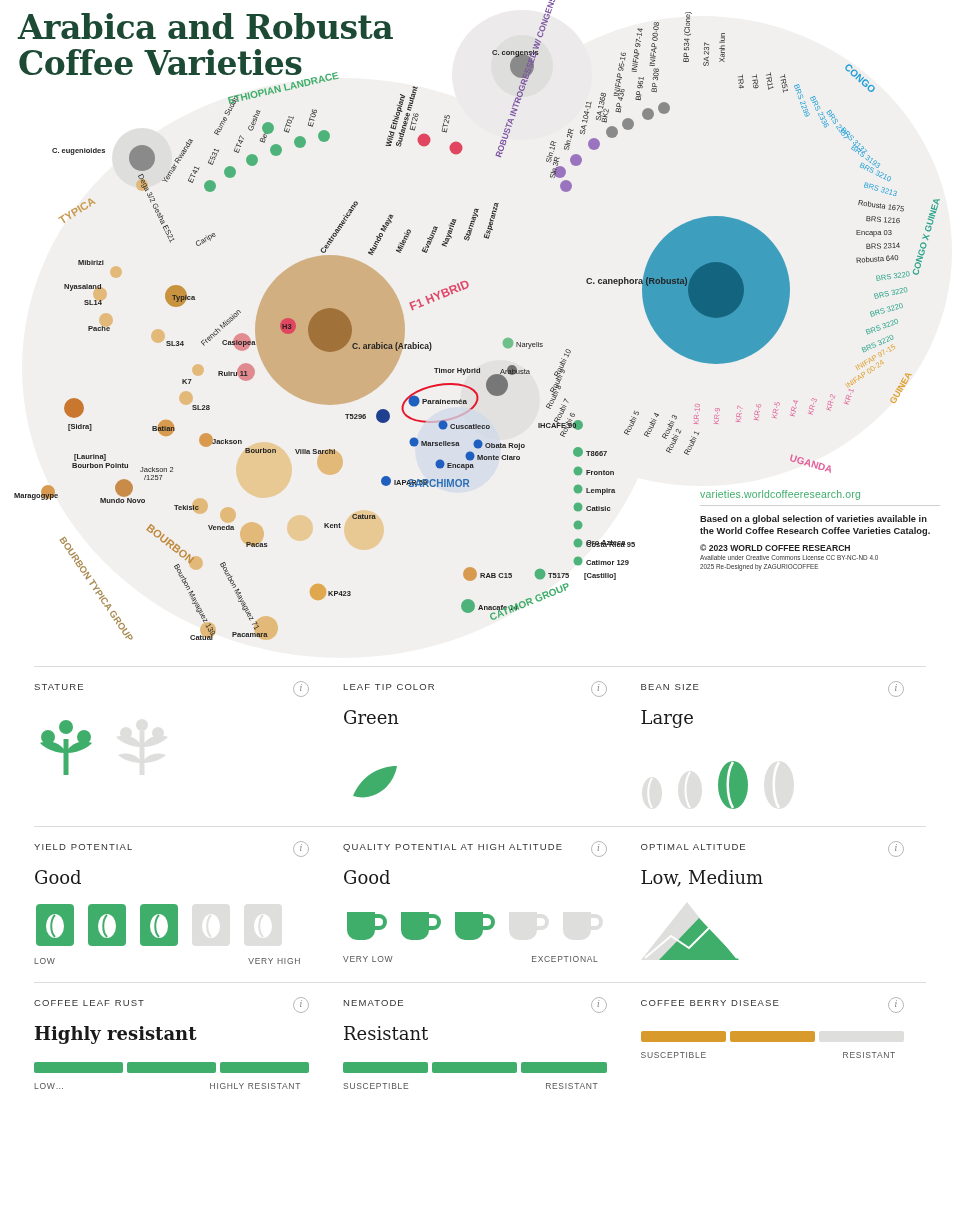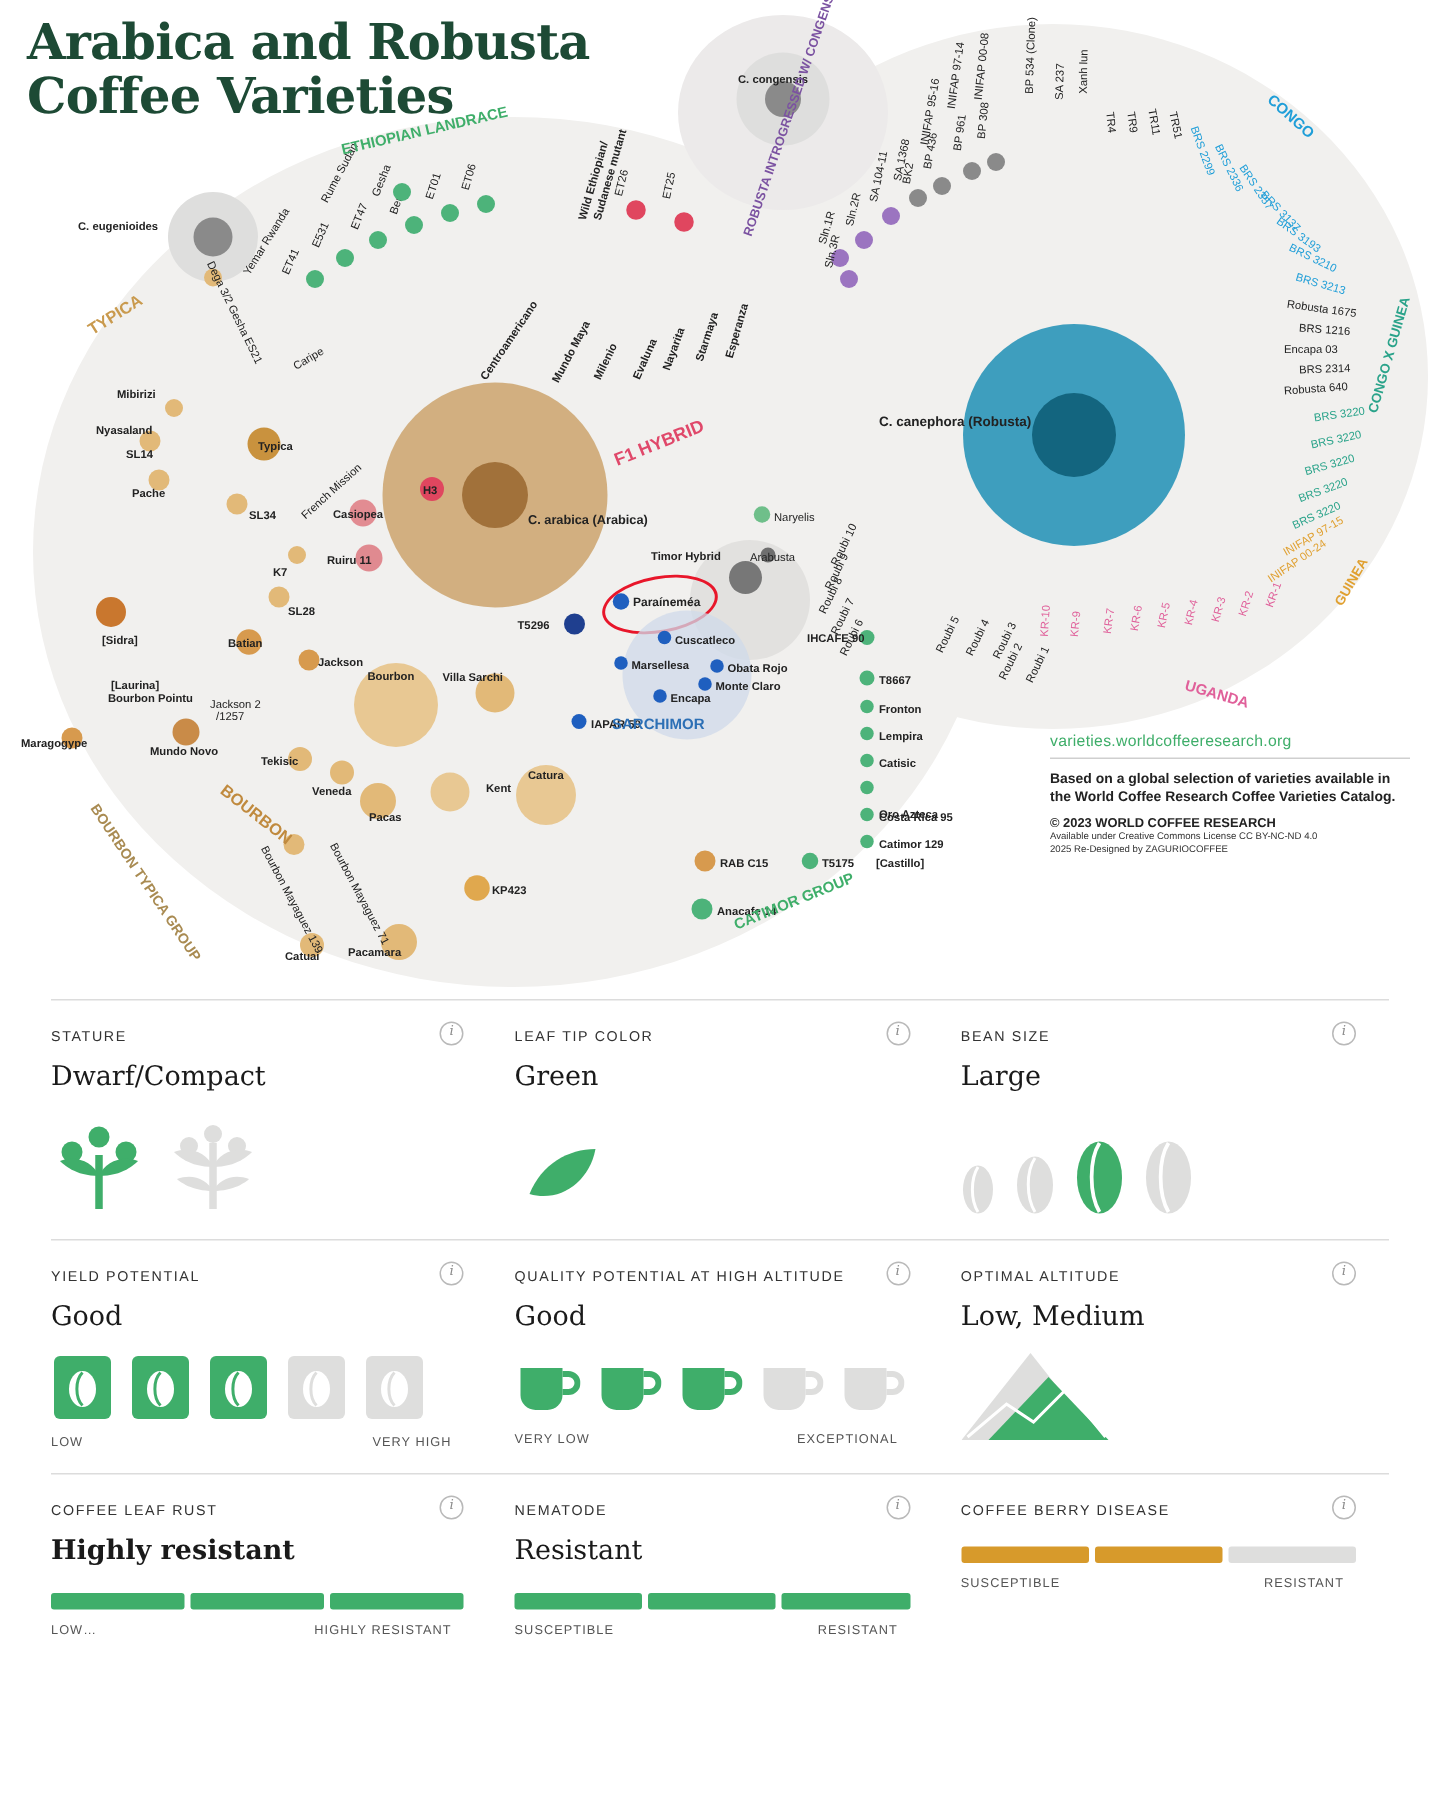--- a/index.html
+++ b/index.html
@@ -100,21 +100,21 @@
   }
   .prow:first-child{border-top:1px solid #dcdcdc;}
   .pcell{
     width:307px;box-sizing:border-box;
     padding:14px 22px 16px 0;
     position:relative;
   }
   .pcell.mid{padding-left:12px;}
   .pcell.right{padding-left:12px;}
   .phead{
-    display:flex;align-items:flex-end;justify-content:space-between;
+    display:flex;align-items:flex-start;justify-content:space-between;
   }
   .plabel{
     font-size:9.5px;letter-spacing:1.1px;color:#333;font-weight:normal;
     text-transform:uppercase;
   }
   .info{
     width:14px;height:14px;border-radius:50%;
     border:1px solid #b9b9b9;color:#8b8b8b;
     font-family:"DejaVu Serif", serif;font-style:italic;
     font-size:9px;line-height:13px;text-align:center;
@@ -402,21 +402,20 @@
 </div>
 
 <div class="panels">
 
   <div class="prow">
     <div class="pcell">
       <div class="phead">
         <span class="plabel">STATURE</span>
         <span class="info">i</span>
       </div>
-      <div class="pvalue">Dwarf/Compact</div>
       <div class="glyphs">
         <svg width="64" height="62" viewBox="0 0 64 62">
           <circle cx="32" cy="10" r="7" fill="#3fae6a"></circle>
             <circle cx="14" cy="20" r="7" fill="#3fae6a"></circle>
             <circle cx="50" cy="20" r="7" fill="#3fae6a"></circle>
           <path d="M32 22 L32 58" stroke="#3fae6a" stroke-width="5"></path>
           <path d="M32 36 C16 36 8 28 6 26 C16 22 28 26 32 36Z" fill="#3fae6a"></path>
           <path d="M32 36 C48 36 56 28 58 26 C48 22 36 26 32 36Z" fill="#3fae6a"></path>
         </svg>
         <svg width="64" height="62" viewBox="0 0 64 62">

